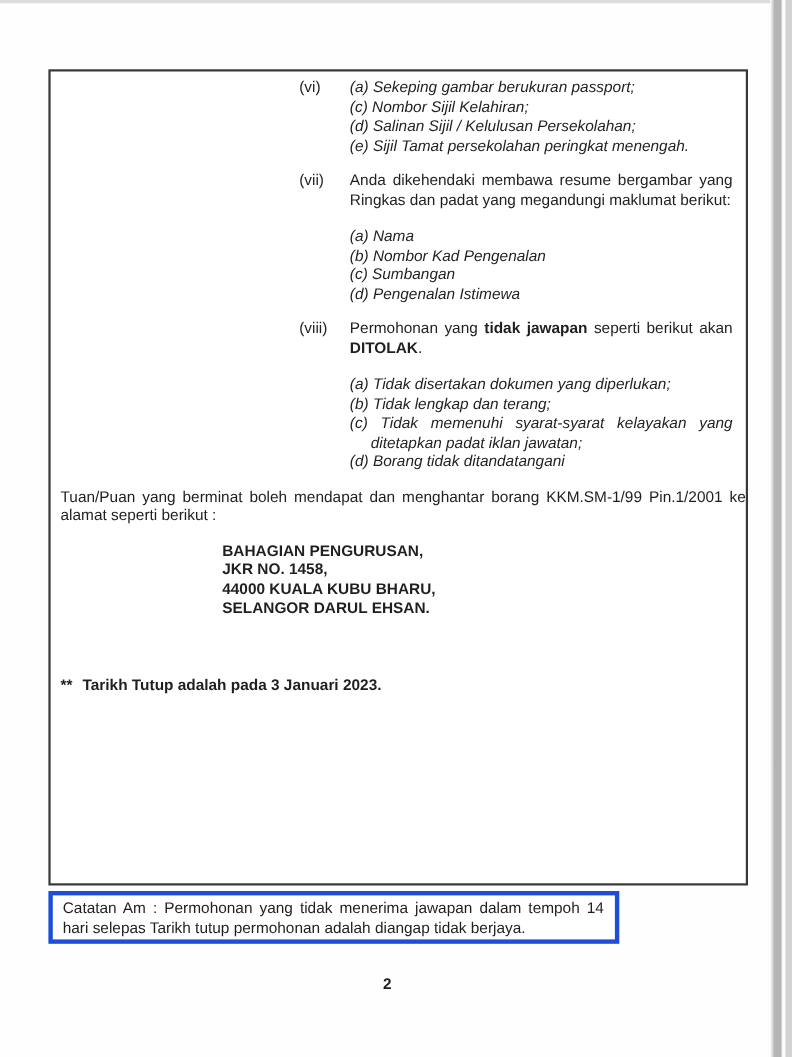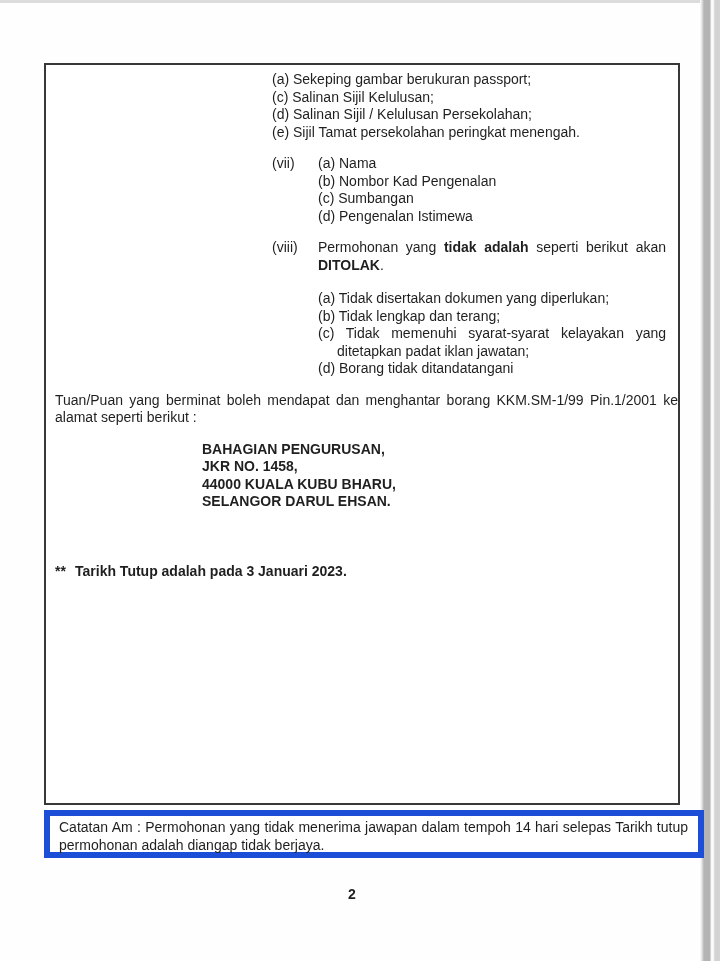--- a/index.html
+++ b/index.html
@@ -38,42 +38,43 @@
   .item { display: flex; margin: 0 12px 14px 226px; }
   .item-label { flex: 0 0 46px; }
   .item-body { flex: 1; min-width: 0; }
   .item-body .para { text-align: justify; margin-bottom: 16px; }
 
   .sub-list { }
   .sub-item {
     padding-left: 19px;
     text-indent: -19px;
     text-align: justify;
+    font-style: italic;
   }
 
   .closing-para {
     margin: 0 0 14px 9px;
     text-align: justify;
   }
   .address {
     font-weight: bold;
     margin: 0 12px 52px 156px;
   }
   .closing-date {
     display: flex;
     font-weight: bold;
     margin: 0 12px 0 9px;
   }
   .closing-date .stars { flex: 0 0 20px; }
 
   .note-box {
     position: absolute;
     left: 44px; top: 810px;
-    width: 660px; height: 48px;
-    border: 6px solid #1d4ed8;
+    width: 519px; height: 48px;
+    border: 4px solid #1d4ed8;
     background: #fff;
     padding: 3px 10px 0 9px;
   }
   .note-box p { text-align: justify; }
 
   .page-number {
     position: absolute;
     top: 886px; left: 0;
     width: 704px;
     text-align: center;
@@ -86,46 +87,48 @@
 <body>
 
 <div class="page">
 
   <div class="band-top"></div>
   <div class="band-right"></div>
 
   <div class="main-box">
 
     <div class="item">
+      <div class="item-label">(vi)</div>
       <div class="item-body">
         <div class="sub-list">
           <div class="sub-item">(a) Sekeping gambar berukuran passport;</div>
-          <div class="sub-item">(c) Salinan Sijil Kelulusan;</div>
+          <div class="sub-item">(c) Nombor Sijil Kelahiran;</div>
           <div class="sub-item">(d) Salinan Sijil / Kelulusan Persekolahan;</div>
           <div class="sub-item">(e) Sijil Tamat persekolahan peringkat menengah.</div>
         </div>
       </div>
     </div>
 
     <div class="item">
       <div class="item-label">(vii)</div>
       <div class="item-body">
+        <p class="para"><span>Anda dikehendaki membawa resume bergambar yang Ringkas dan padat yang megandungi maklumat berikut:</span></p>
         <div class="sub-list">
           <div class="sub-item">(a) Nama</div>
           <div class="sub-item">(b) Nombor Kad Pengenalan</div>
           <div class="sub-item">(c) Sumbangan</div>
           <div class="sub-item">(d) Pengenalan Istimewa</div>
         </div>
       </div>
     </div>
 
     <div class="item">
       <div class="item-label">(viii)</div>
       <div class="item-body">
-        <p class="para"><span>Permohonan yang </span><b>tidak adalah</b><span> seperti berikut akan </span><b>DITOLAK</b><span>.</span></p>
+        <p class="para"><span>Permohonan yang </span><b>tidak jawapan</b><span> seperti berikut akan </span><b>DITOLAK</b><span>.</span></p>
         <div class="sub-list">
           <div class="sub-item">(a) Tidak disertakan dokumen yang diperlukan;</div>
           <div class="sub-item">(b) Tidak lengkap dan terang;</div>
           <div class="sub-item">(c) Tidak memenuhi syarat-syarat kelayakan yang ditetapkan padat iklan jawatan;</div>
           <div class="sub-item">(d) Borang tidak ditandatangani</div>
         </div>
       </div>
     </div>
 
     <p class="closing-para">Tuan/Puan yang berminat boleh mendapat dan menghantar borang KKM.SM-1/99 Pin.1/2001 ke alamat seperti berikut :</p>

